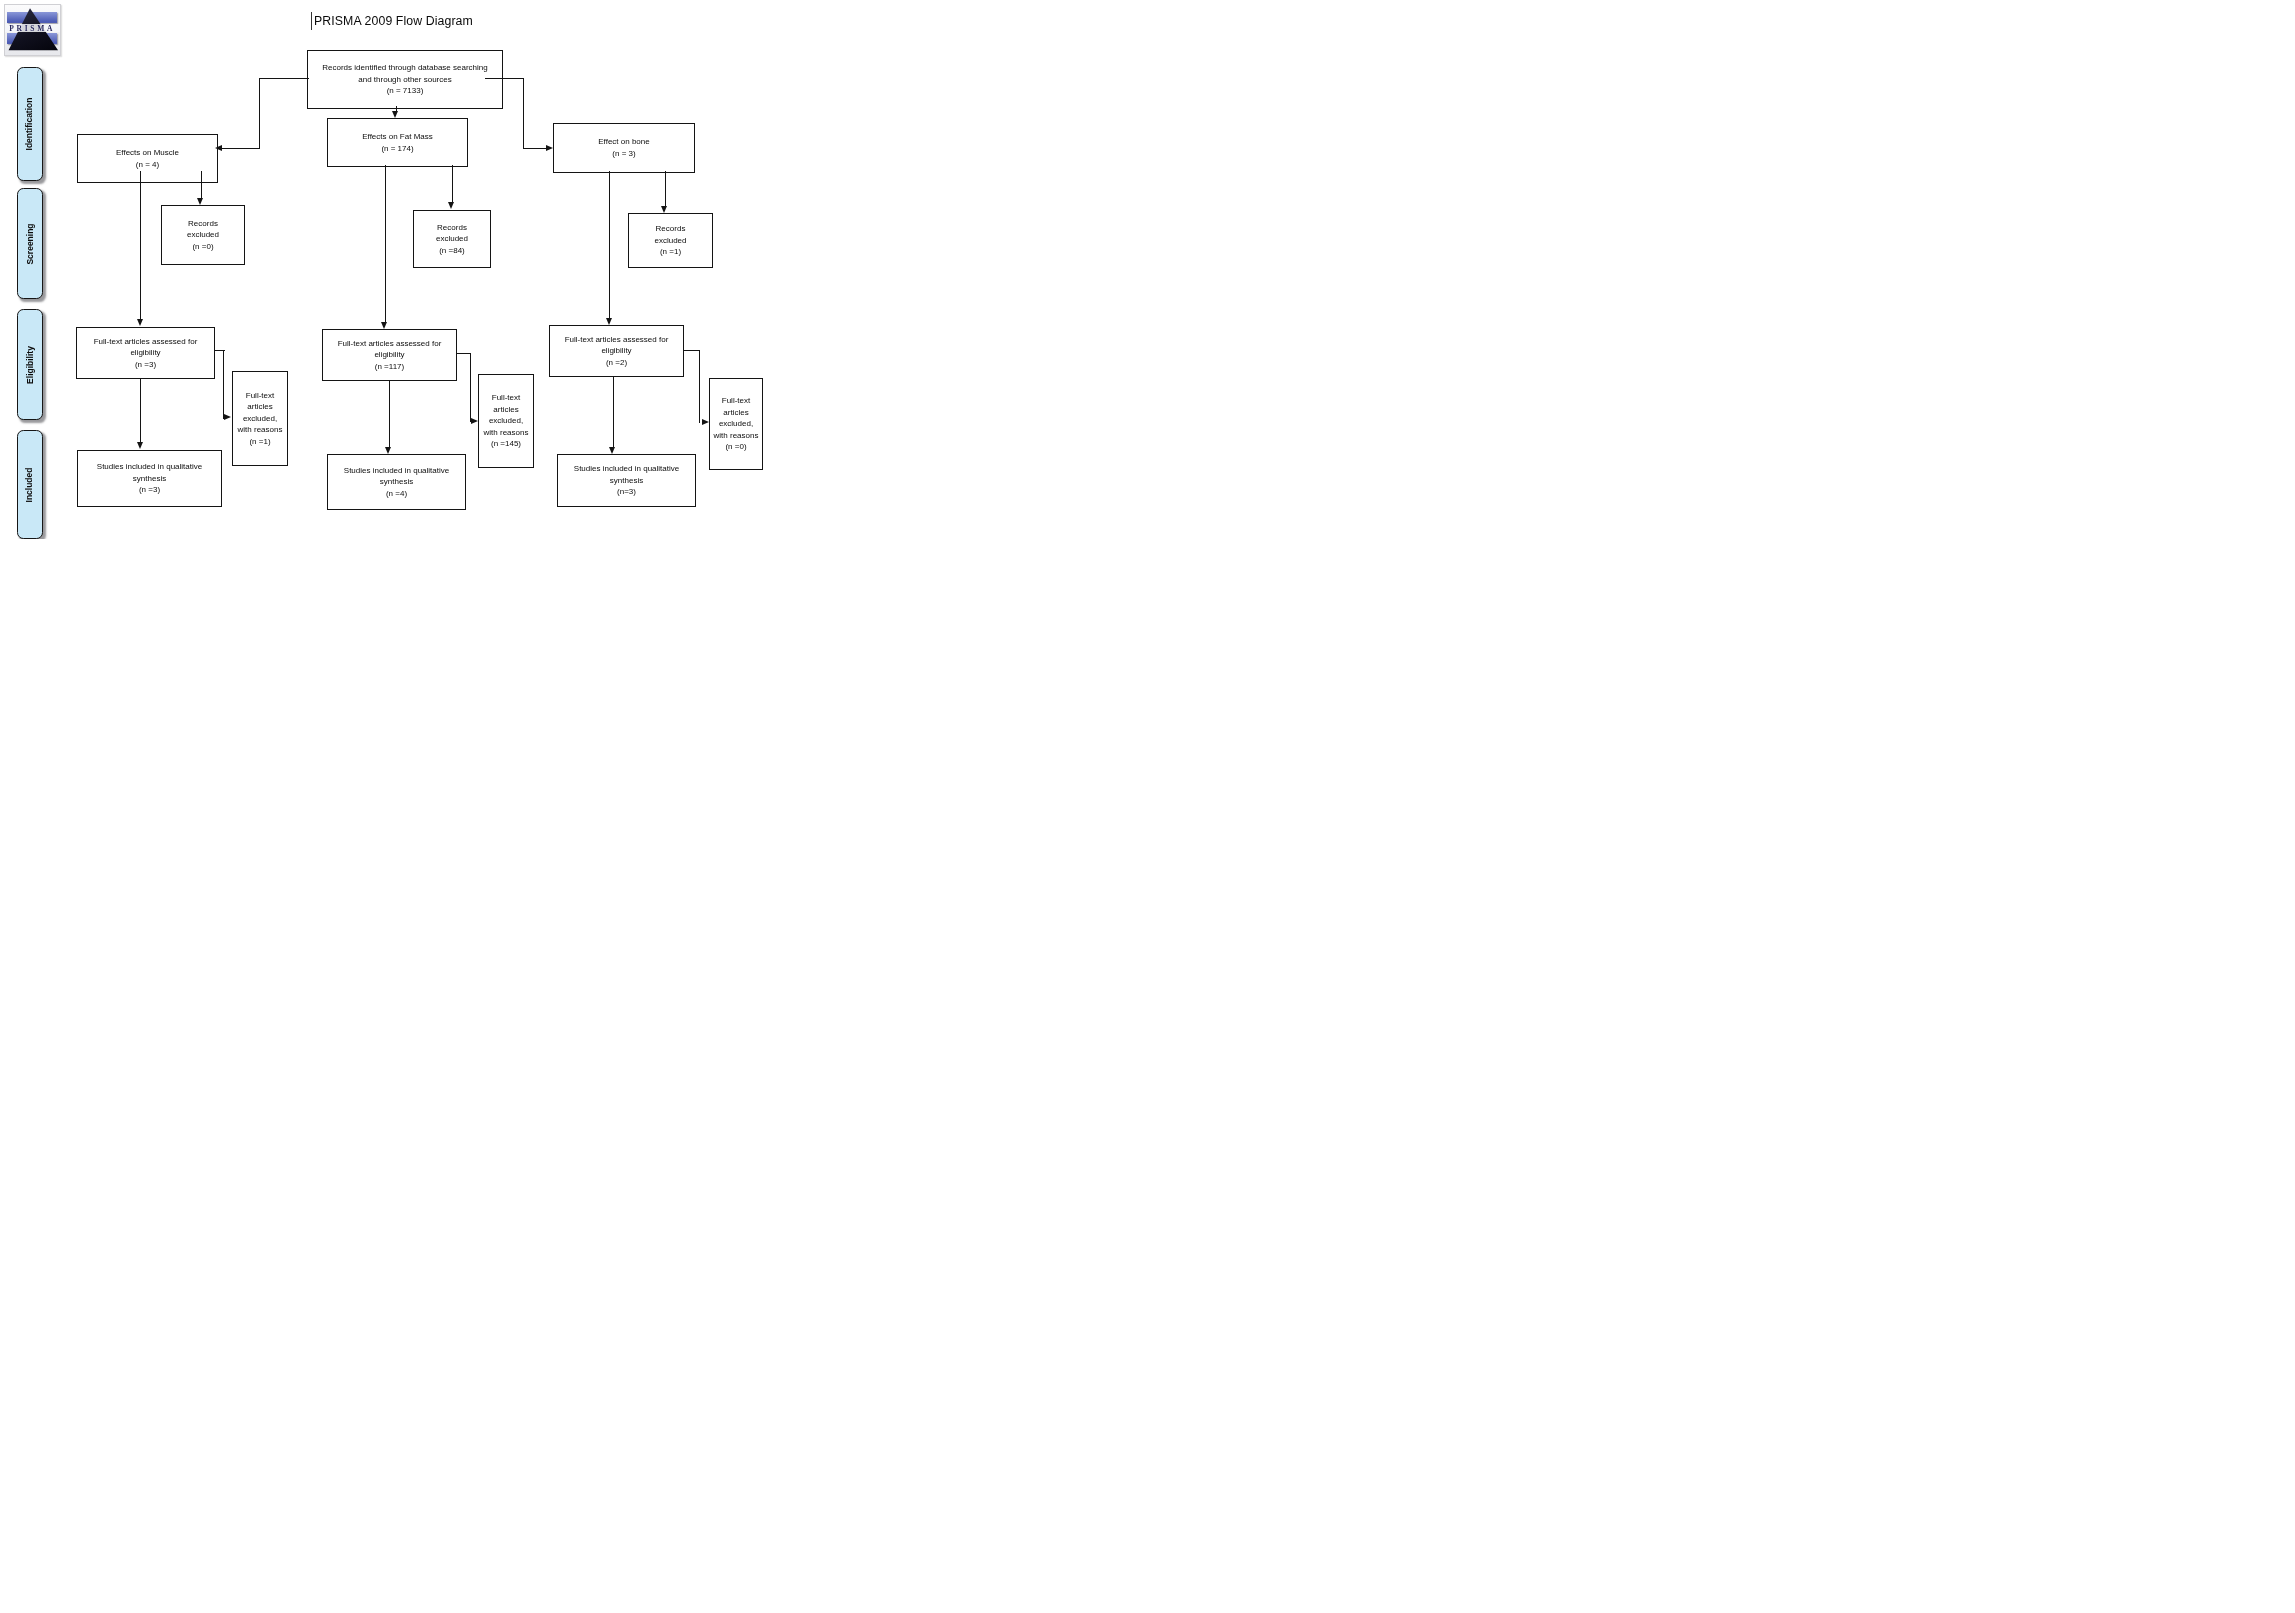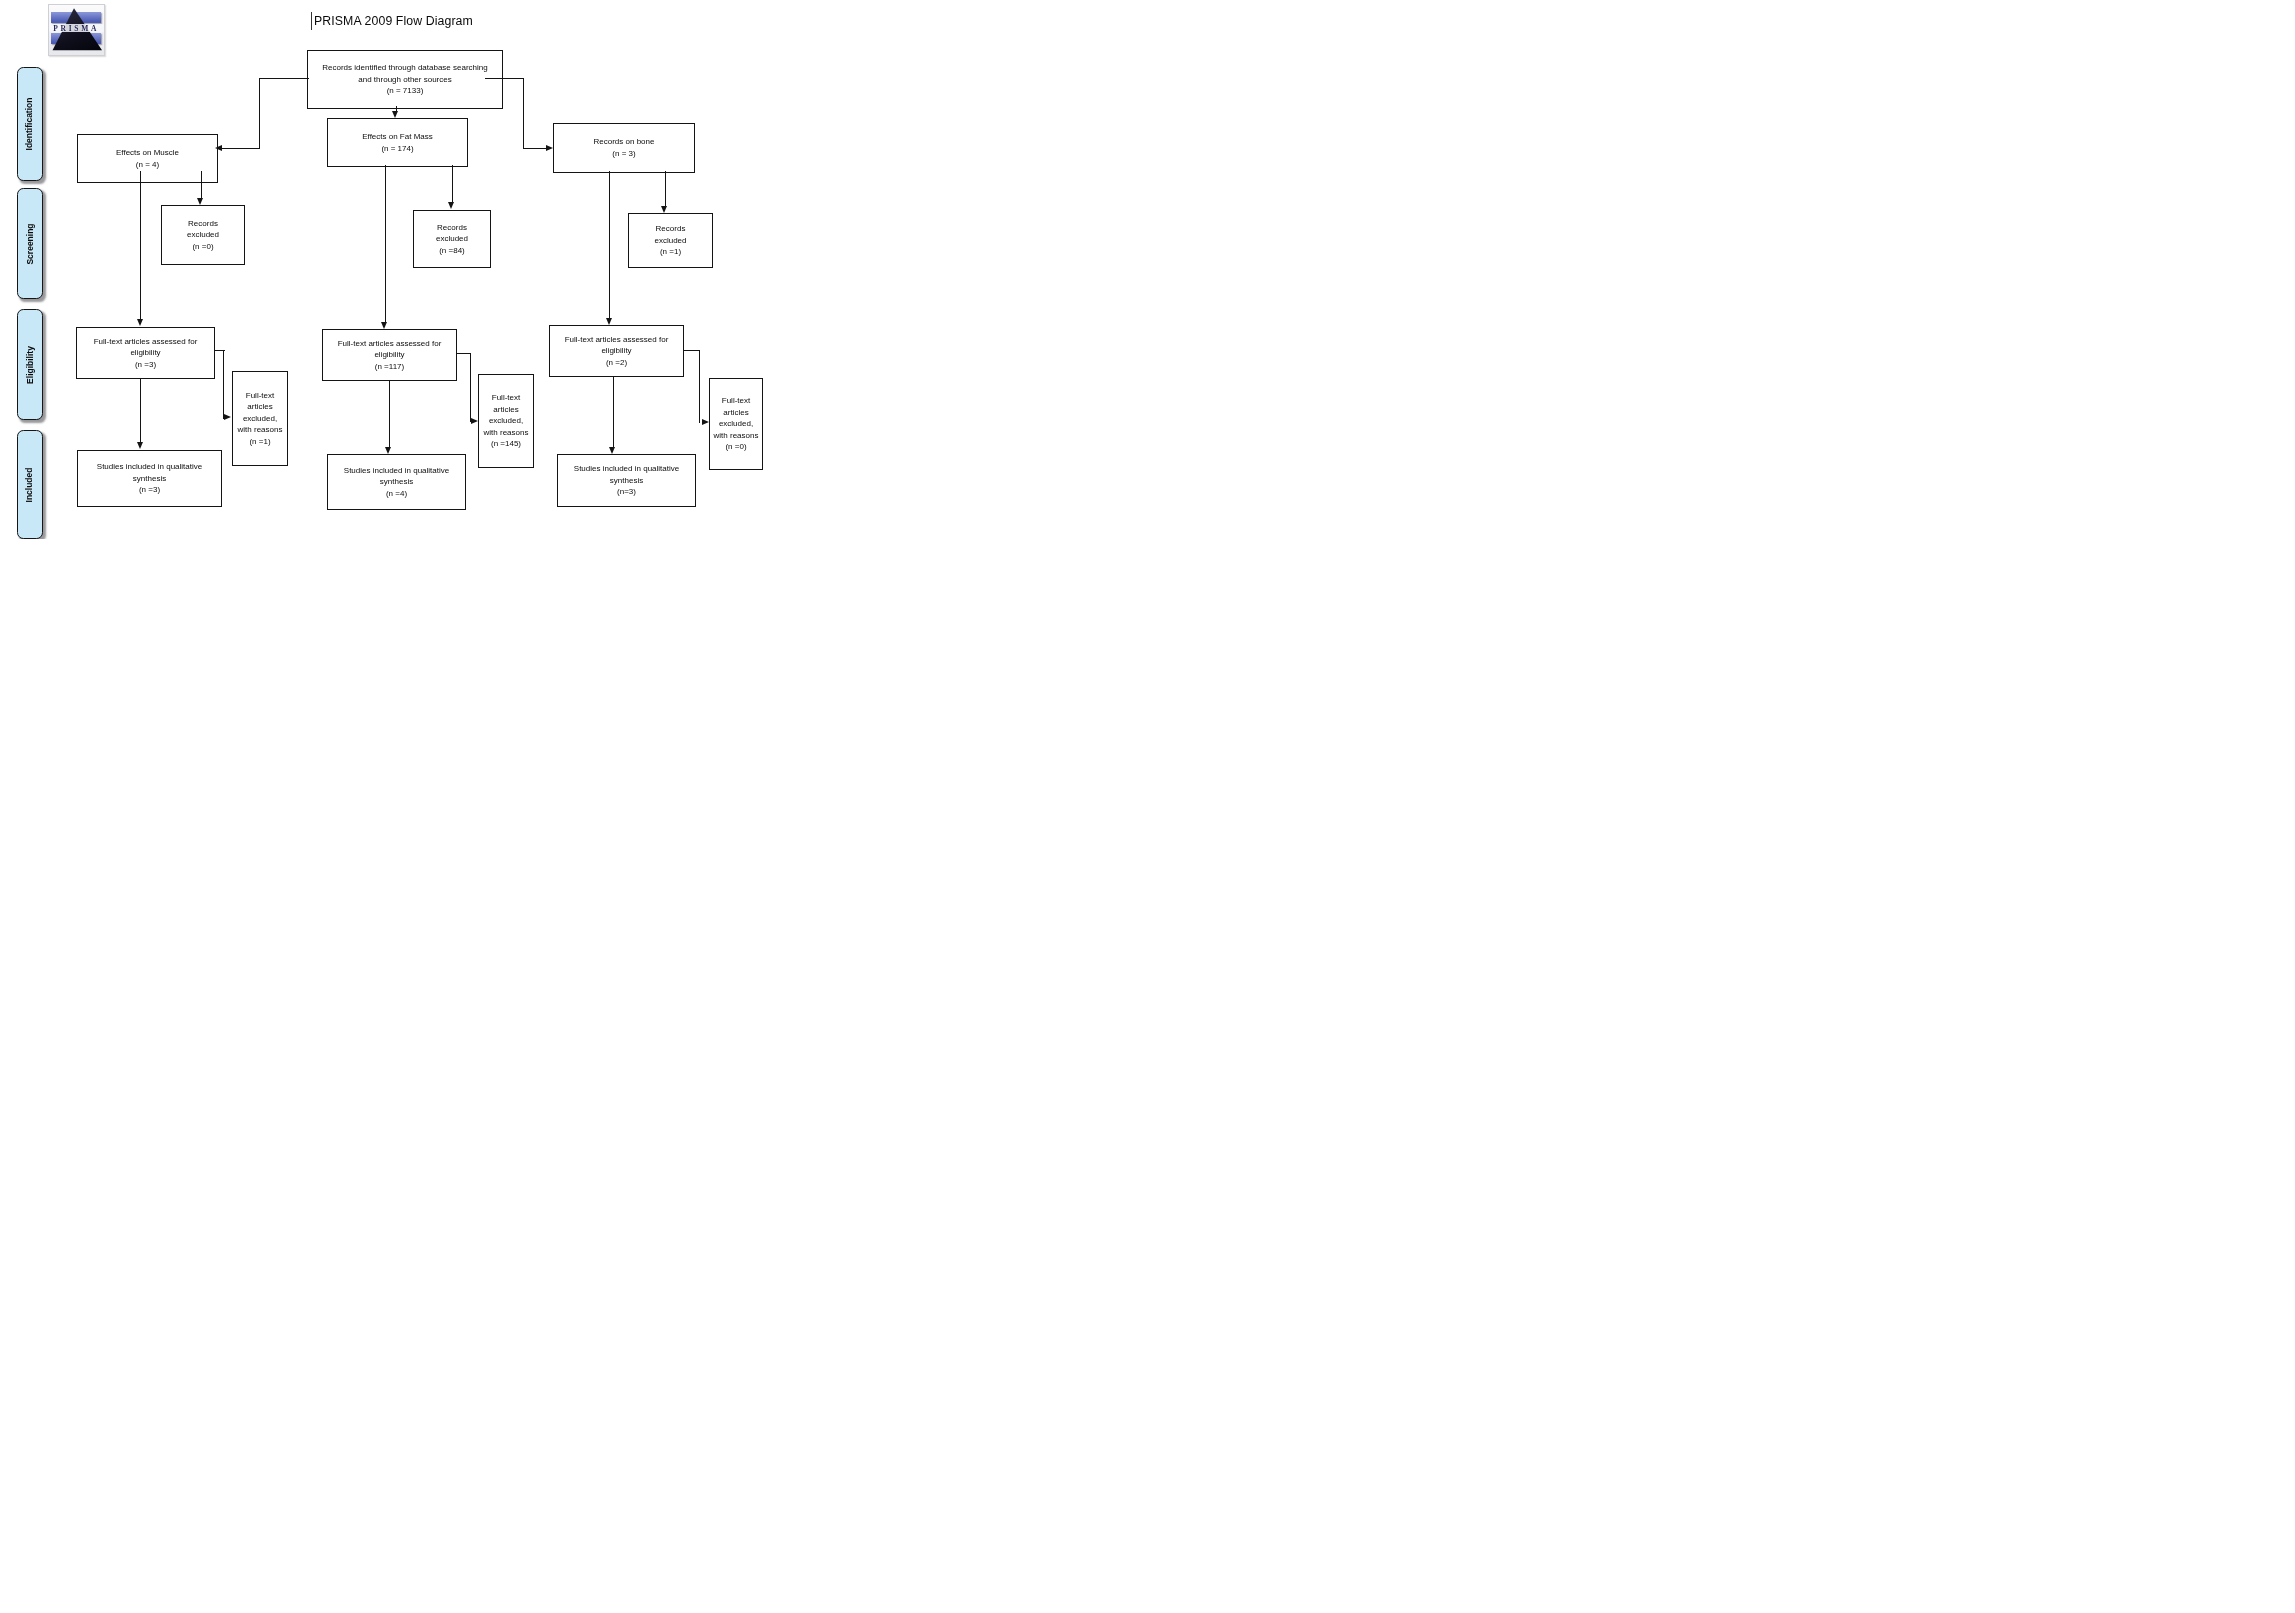--- a/index.html
+++ b/index.html
@@ -7,21 +7,21 @@
   #canvas { position:relative; width:766px; height:539px; background:#fff; overflow:hidden; }
 
   
   #title { position:absolute; left:314px; top:14px; font-size:12.3px; font-weight:normal;
            letter-spacing:0.1px; color:#0a0a0a; white-space:nowrap; }
   #caret { position:absolute; left:311px; top:11.7px; width:1.1px; height:18px; background:#333; }
 
   
   #logo { position:absolute; left:3.7px; top:3.7px; width:55px; height:50px;
           background:linear-gradient(180deg,#fbfbfc 0%,#e7e8ec 100%);
-          border:0.5px solid #d0d0d4; box-shadow:0.5px 0.5px 1.1px rgba(0,0,0,.15);margin-left:44px; }
+          border:0.5px solid #d0d0d4; box-shadow:0.5px 0.5px 1.1px rgba(0,0,0,.15); }
   .logo-bar { position:absolute; left:5%; right:5%; height:21%;
               background:linear-gradient(180deg,#8a97d8 0%,#4d5cb5 85%);
               box-shadow:1.1px 1.1px 1.1px rgba(40,40,60,.45); }
   #logo-bar-top { top:15%; }
   #logo-bar-bottom { top:57%; }
   #logo-triangle { position:absolute; left:0; top:0; width:100%; height:100%;
                    background:linear-gradient(155deg,#34344c 0%,#10101e 55%,#020208 100%);
                    clip-path:polygon(46% 7%, 97% 91%, 7% 91%);
                    filter:drop-shadow(0.5px 0.5px 0 #7a2430); }
   #logo-band { position:absolute; left:0; top:39%; height:16%; background:rgba(246,247,250,.85); width:100%; }
@@ -111,21 +111,21 @@
 
   <div class="box" id="box-h-muscle">
     <div>Effects on Muscle</div>
     <div>(n = 4)</div>
   </div>
   <div class="box" id="box-h-fatmass">
     <div>Effects on Fat Mass</div>
     <div>(n = 174)</div>
   </div>
   <div class="box" id="box-h-bone">
-    <div>Records on bone</div>
+    <div>Effect on bone</div>
     <div>(n = 3)</div>
   </div>
 
   <div class="box" id="box-rx-muscle">
     <div>Records excluded</div>
     <div>(n =0)</div>
   </div>
   <div class="box" id="box-rx-fatmass">
     <div>Records excluded</div>
     <div>(n =84)</div>

